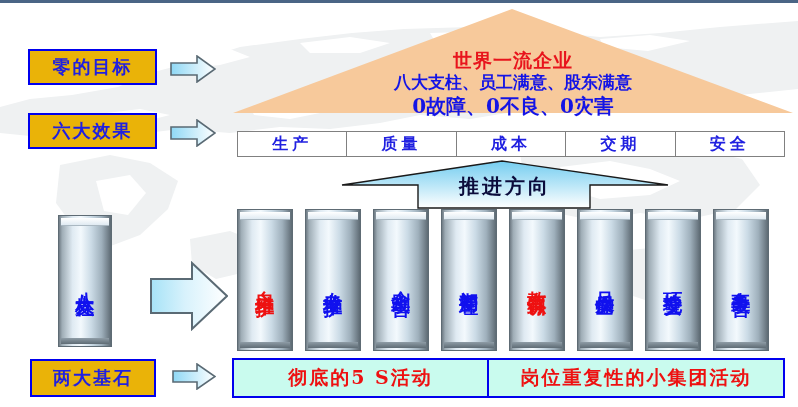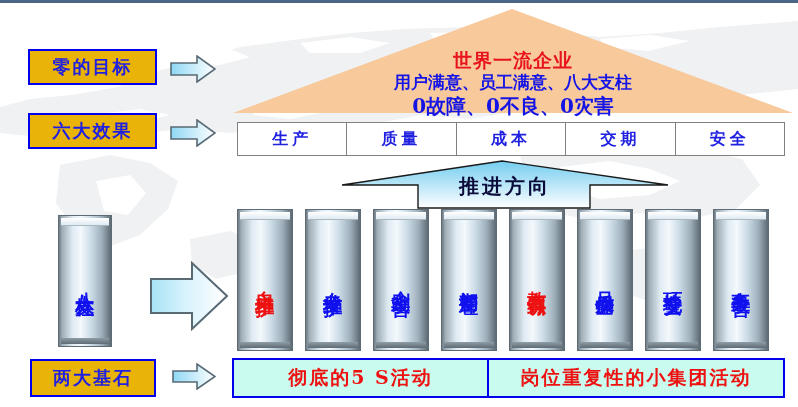--- a/index.html
+++ b/index.html
@@ -38,21 +38,21 @@
     text-align:center;line-height:1.28;
     font-family:"DejaVu Serif","Liberation Serif",serif;
     font-weight:bold;pointer-events:none;margin-top:21px;
   }
   .roof-l1{color:#e8141c;font-size:19px;letter-spacing:1px;}
   .roof-l2{color:#1414e6;font-size:17px;letter-spacing:0px;}
   .roof-l3{color:#1414e6;font-size:20px;letter-spacing:0px;}
 
   
   .effects{
-    position:absolute;left:237px;top:119px;width:548px;height:34px;
+    position:absolute;left:237px;top:128px;width:548px;height:26px;
     display:flex;border:1px solid #808080;box-sizing:border-box;background:#ffffff;
   }
   .effect-cell{
     flex:1;display:flex;align-items:center;justify-content:center;
     border-right:1px solid #808080;
     color:#2020e0;font-weight:bold;font-size:16px;letter-spacing:4px;
     font-family:"DejaVu Serif","Liberation Serif",serif;
     box-sizing:border-box;
   }
   .effect-cell:last-child{border-right:none;}
@@ -138,21 +138,21 @@
     </svg>
   </div>
 
   <div class="roof">
     <svg width="560" height="108" viewBox="0 0 560 108">
       <polygon points="279,0 560,104 0,104" fill="#f7c99b"></polygon>
     </svg>
   </div>
   <div class="roof-text">
     <div class="roof-l1">世界一流企业</div>
-    <div class="roof-l2">用户满意、员工满意、八大支柱</div>
+    <div class="roof-l2">八大支柱、员工满意、股东满意</div>
     <div class="roof-l3">0故障、0不良、0灾害</div>
   </div>
 
   <div class="cyanbox" style="left:28px;top:46px;width:125px;height:32px;font-size:18px;">
     <span>零的目标</span>
   </div>
   <div class="arrow" style="left:170px;top:52px;width:46px;height:28px;">
     <svg width="46" height="28" viewBox="0 0 46 28">
       <defs>
         <linearGradient id="ag1" x1="0" y1="0" x2="1" y2="0">

